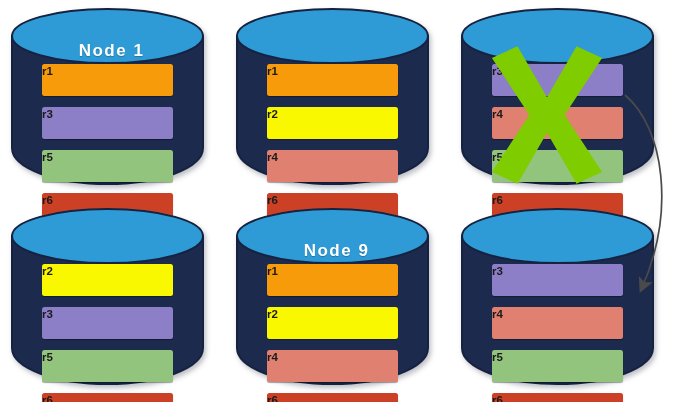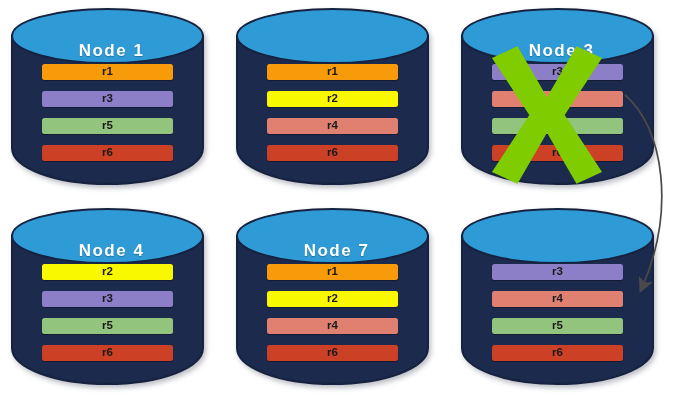--- a/index.html
+++ b/index.html
@@ -50,24 +50,24 @@
     margin-top: 11px;
   }
   .bars {
     position: absolute;
     left: 32px;
     top: 56px;
     width: 131px;
   }
   .bar {
     position: relative;
-    height: 16px;
+    height: 32px;
     margin-bottom: 11px;
     border-radius: 2.5px;
-    text-align: center;
+    text-align: left;
     font-size: 11.5px;
     font-weight: bold;
     color: #1a1a1a;
     line-height: 14px;
     font-family: "Liberation Sans", sans-serif;
     box-shadow: 0 1px 1px rgba(0,0,0,0.35);
   }
   .x-mark {
     position: absolute;
     pointer-events: none;
@@ -129,21 +129,20 @@
         <defs>
           <filter id="sh2" x="-20%" y="-20%" width="150%" height="150%">
             <feDropShadow dx="2" dy="3" stdDeviation="2.5" flood-color="#6b7280" flood-opacity="0.45"></feDropShadow>
           </filter>
         </defs>
         <g filter="url(#sh2)">
           <path d="M2,28 L2,140 A 95.5 36 0 0 0 193,140 L193,28 Z" fill="#1B2A4E" stroke="#16233F" stroke-width="2"></path>
           <ellipse cx="97.5" cy="28" rx="95.5" ry="27" fill="#2E9BD6" stroke="#16233F" stroke-width="2"></ellipse>
         </g>
       </svg>
-      <div class="node-title">Node 3</div>
       <div class="bars">
         <div class="bar" style="background: rgb(141, 126, 200);"><span>r3</span></div>
         <div class="bar" style="background: rgb(224, 128, 112);"><span>r4</span></div>
         <div class="bar" style="background: rgb(147, 196, 125);"><span>r5</span></div>
         <div class="bar" style="background: rgb(204, 65, 37);"><span>r6</span></div>
       </div>
       <svg class="x-mark" viewBox="0 0 120 140" width="118" height="138" style="left: 28px; top: 38px;">
         <path d="M4,12 L30,0 L60,52 L90,0 L116,12 L78,70 L116,128 L90,140 L60,88 L30,140 L4,128 L42,70 Z" fill="#7FCC00"></path>
       </svg>
     </div>
@@ -152,41 +151,40 @@
         <defs>
           <filter id="sh3" x="-20%" y="-20%" width="150%" height="150%">
             <feDropShadow dx="2" dy="3" stdDeviation="2.5" flood-color="#6b7280" flood-opacity="0.45"></feDropShadow>
           </filter>
         </defs>
         <g filter="url(#sh3)">
           <path d="M2,28 L2,140 A 95.5 36 0 0 0 193,140 L193,28 Z" fill="#1B2A4E" stroke="#16233F" stroke-width="2"></path>
           <ellipse cx="97.5" cy="28" rx="95.5" ry="27" fill="#2E9BD6" stroke="#16233F" stroke-width="2"></ellipse>
         </g>
       </svg>
-      <div class="node-title">Node 4</div>
       <div class="bars">
         <div class="bar" style="background: rgb(250, 248, 0);"><span>r2</span></div>
         <div class="bar" style="background: rgb(141, 126, 200);"><span>r3</span></div>
         <div class="bar" style="background: rgb(147, 196, 125);"><span>r5</span></div>
         <div class="bar" style="background: rgb(204, 65, 37);"><span>r6</span></div>
       </div>
     </div>
     <div class="node" style="left: 235px; top: 208px;">
       <svg class="cyl-svg" viewBox="0 0 195 182">
         <defs>
           <filter id="sh4" x="-20%" y="-20%" width="150%" height="150%">
             <feDropShadow dx="2" dy="3" stdDeviation="2.5" flood-color="#6b7280" flood-opacity="0.45"></feDropShadow>
           </filter>
         </defs>
         <g filter="url(#sh4)">
           <path d="M2,28 L2,140 A 95.5 36 0 0 0 193,140 L193,28 Z" fill="#1B2A4E" stroke="#16233F" stroke-width="2"></path>
           <ellipse cx="97.5" cy="28" rx="95.5" ry="27" fill="#2E9BD6" stroke="#16233F" stroke-width="2"></ellipse>
         </g>
       </svg>
-      <div class="node-title">Node 7</div>
+      <div class="node-title">Node 9</div>
       <div class="bars">
         <div class="bar" style="background: rgb(247, 155, 11);"><span>r1</span></div>
         <div class="bar" style="background: rgb(250, 248, 0);"><span>r2</span></div>
         <div class="bar" style="background: rgb(224, 128, 112);"><span>r4</span></div>
         <div class="bar" style="background: rgb(204, 65, 37);"><span>r6</span></div>
       </div>
     </div>
     <div class="node" style="left: 460px; top: 208px;">
       <svg class="cyl-svg" viewBox="0 0 195 182">
         <defs>

